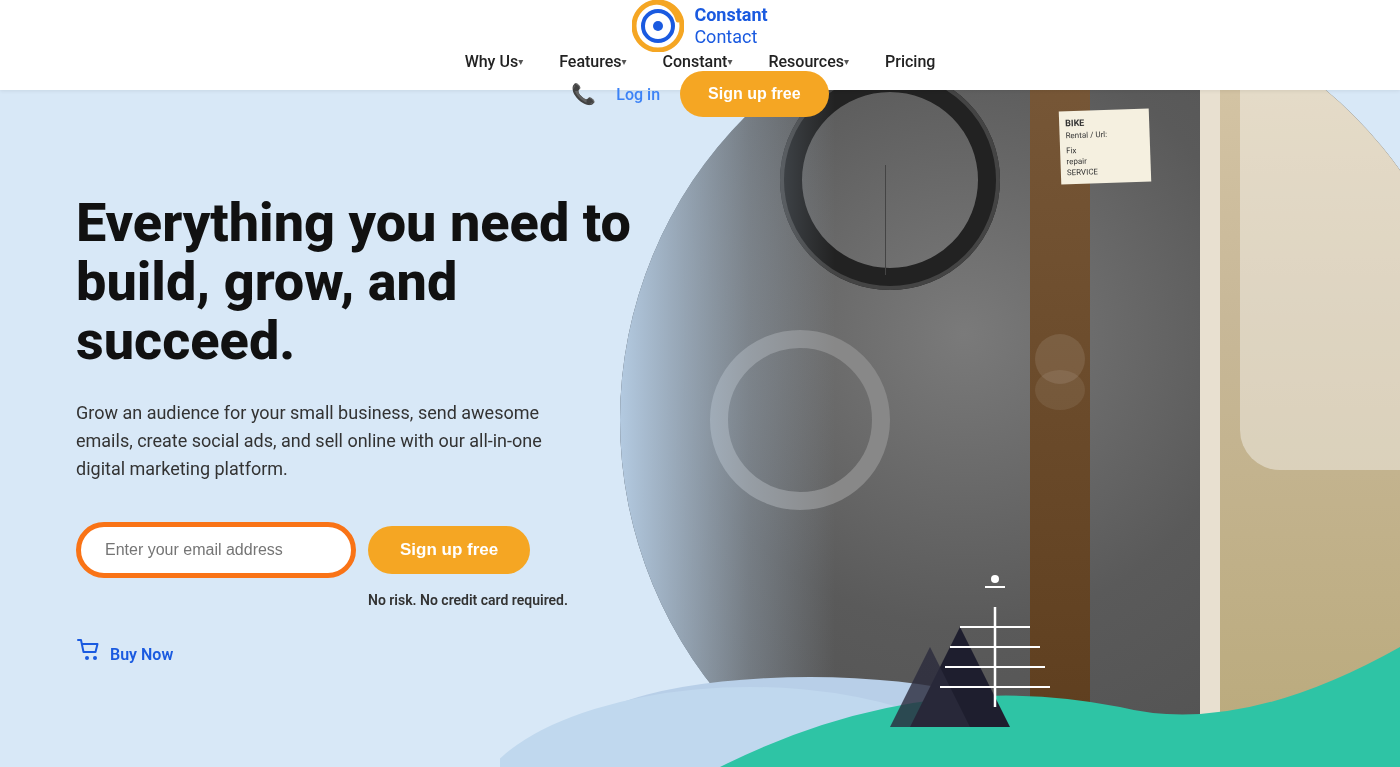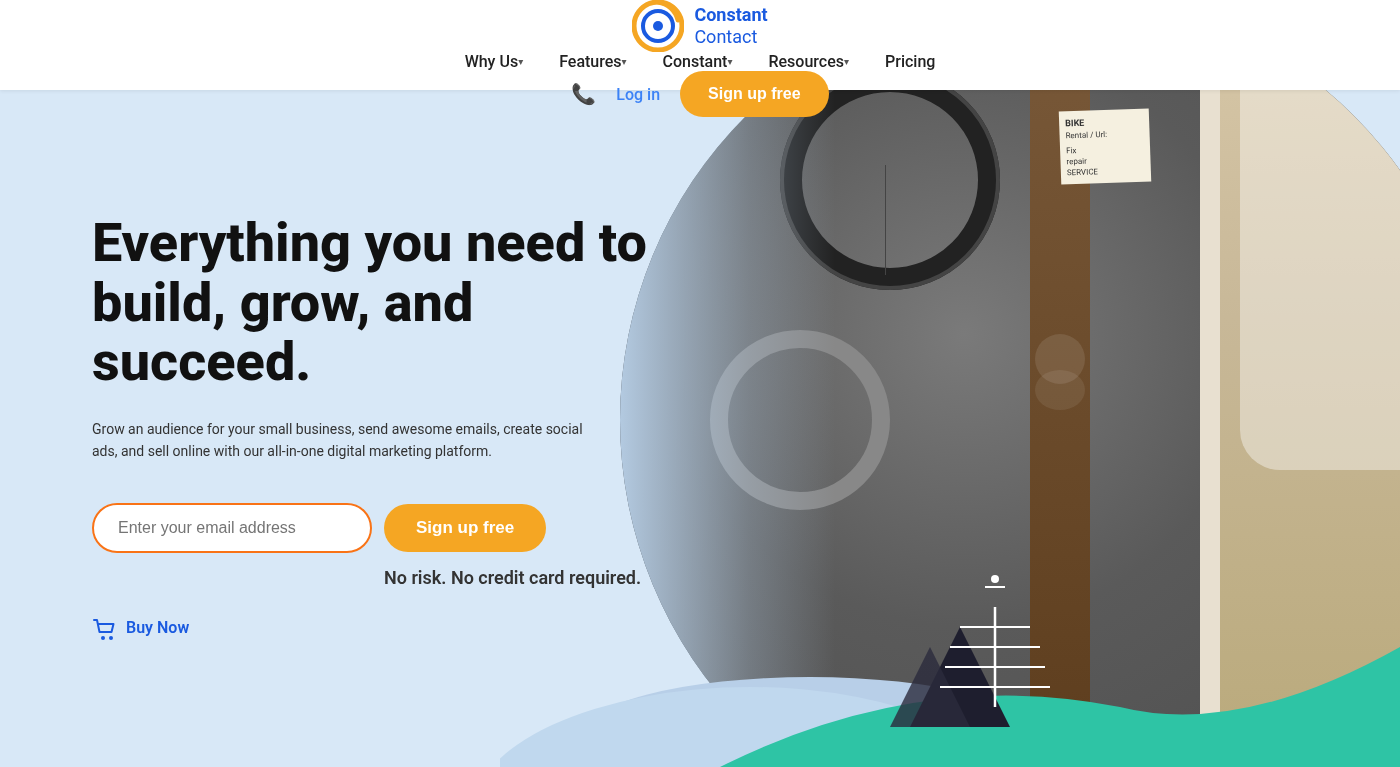--- a/index.html
+++ b/index.html
@@ -88,57 +88,57 @@
       position: relative;
       width: 1400px;
       height: 677px;
       background: #d8e8f7;
       overflow: hidden;
     }
 
     
     .hero-content {
       position: absolute;
-      left: 16px;
+      left: 0;
       top: 0;
       width: 720px;
       height: 100%;
       padding: 60px 60px 60px 76px;
       z-index: 6;
       display: flex;
       flex-direction: column;
       justify-content: center;
     }
 
     .hero-headline {
       font-size: 54px;
       font-weight: 800;
       color: #111;
       line-height: 1.1;
       margin-bottom: 28px;
       max-width: 620px;
     }
 
     .hero-subtext {
-      font-size: 14px;
+      font-size: 18px;
       color: #333;
       line-height: 1.55;
       max-width: 500px;
       margin-bottom: 40px;
     }
 
     .email-form {
       display: flex;
       align-items: center;
       gap: 12px;
       margin-bottom: 14px;
     }
 
     .email-input {
-      border: 2px solid #f97316;
+      border: 5px solid #f97316;
       border-radius: 30px;
       padding: 14px 24px;
       font-size: 16px;
       width: 280px;
       color: #999;
       background: #fff;
       outline: none;
     }
 
     .hero-signup-btn {
@@ -147,30 +147,30 @@
       border: none;
       border-radius: 30px;
       padding: 14px 32px;
       font-size: 17px;
       font-weight: 700;
       cursor: pointer;
       white-space: nowrap;
     }
 
     .no-risk {
-      font-size: 18px;
+      font-size: 14px;
       color: #333;
       font-weight: 600;
       margin-left: 292px;
       margin-bottom: 30px;
     }
 
     .buy-now-link {
       display: flex;
-      align-items: flex-start;
+      align-items: flex-end;
       gap: 8px;
       color: #1a5ae0;
       font-size: 16px;
       font-weight: 600;
       cursor: pointer;
       text-decoration: none;
     }
 
     
     .deco-circle-bg {

